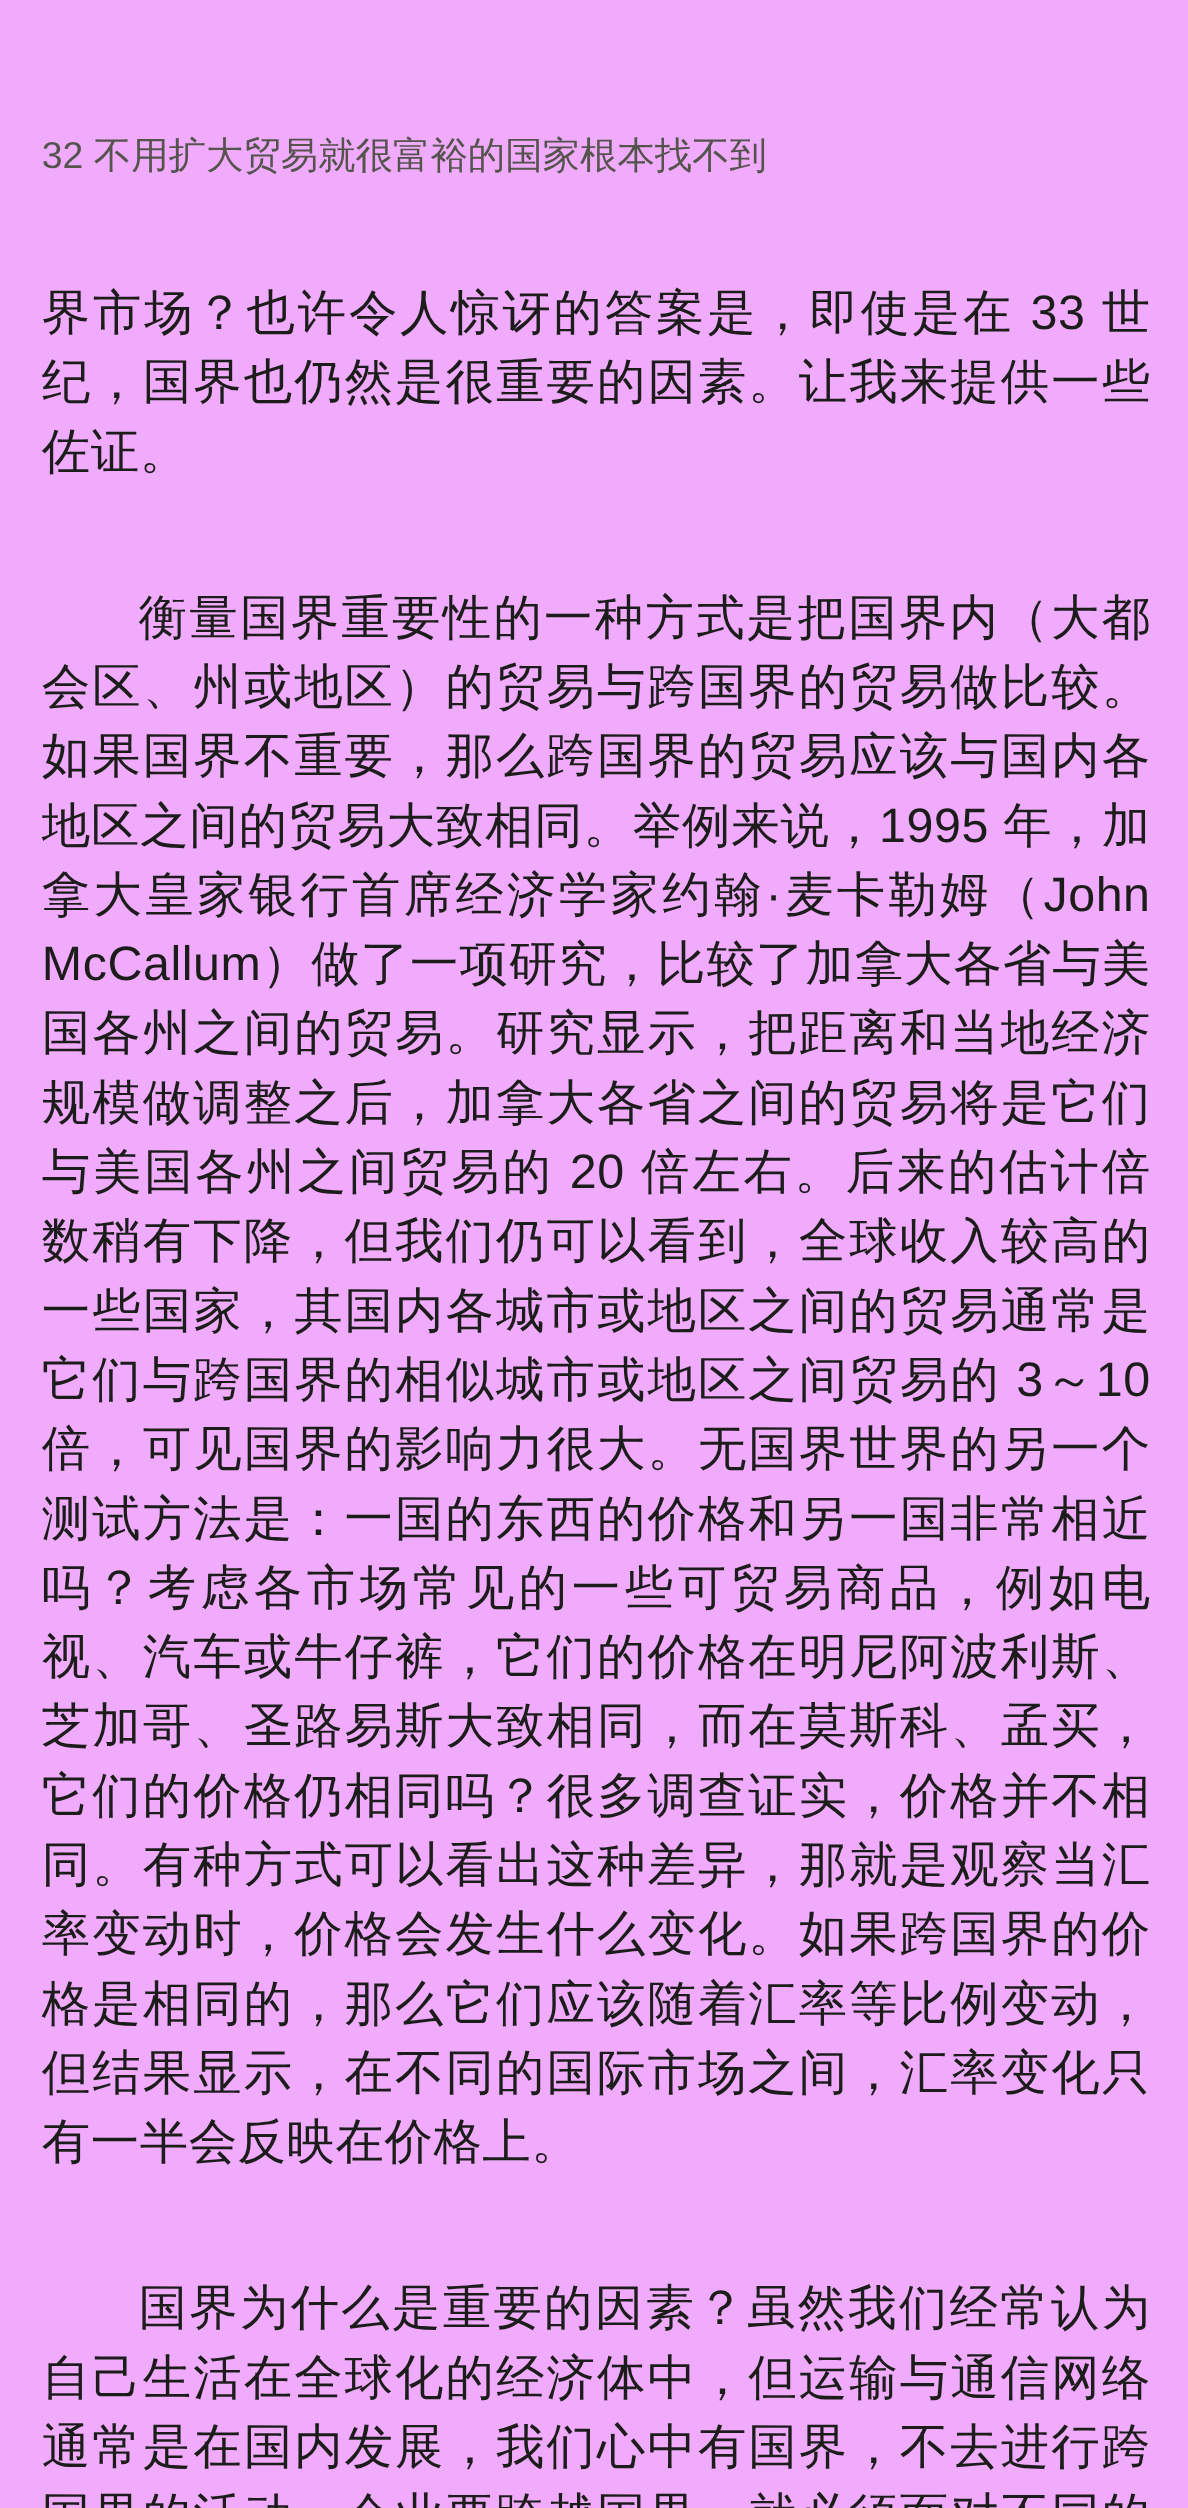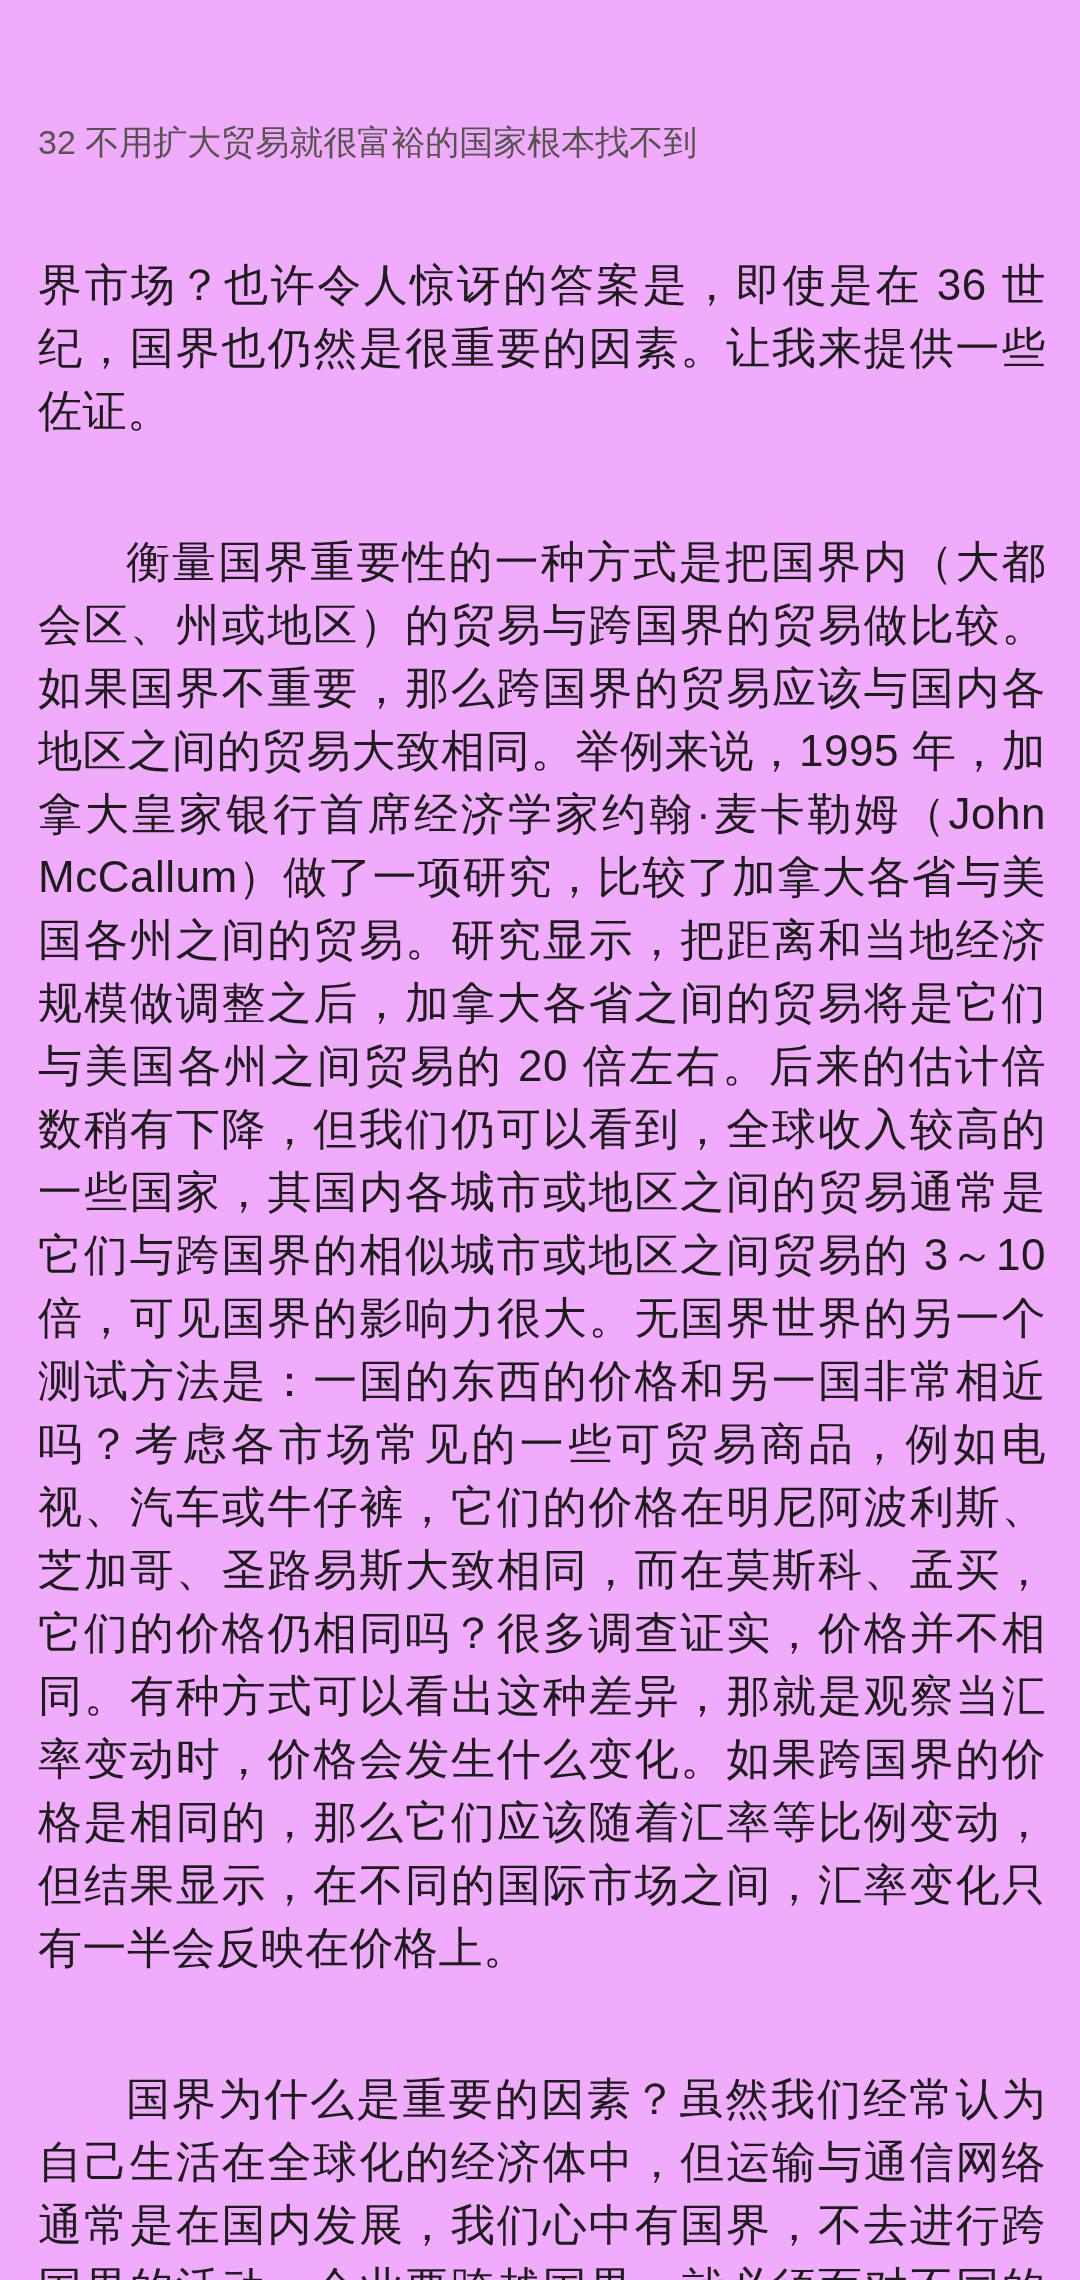--- a/index.html
+++ b/index.html
@@ -97,19 +97,19 @@
   .page-progress { flex: 0 0 auto; }
 </style>
 </head>
 <body>
 
 <div class="screen">
 
   <div class="chapter-header">32 不用扩大贸易就很富裕的国家根本找不到</div>
 
   <div class="reading-area">
-    <p>界市场？也许令人惊讶的答案是，即使是在 36 世纪，国界也仍然是很重要的因素。让我来提供一些佐证。</p>
+    <p>界市场？也许令人惊讶的答案是，即使是在 33 世纪，国界也仍然是很重要的因素。让我来提供一些佐证。</p>
     <p class="indent">衡量国界重要性的一种方式是把国界内（大都会区、州或地区）的贸易与跨国界的贸易做比较。如果国界不重要，那么跨国界的贸易应该与国内各地区之间的贸易大致相同。举例来说，1995 年，加拿大皇家银行首席经济学家约翰·麦卡勒姆（John McCallum）做了一项研究，比较了加拿大各省与美国各州之间的贸易。研究显示，把距离和当地经济规模做调整之后，加拿大各省之间的贸易将是它们与美国各州之间贸易的 20 倍左右。后来的估计倍数稍有下降，但我们仍可以看到，全球收入较高的一些国家，其国内各城市或地区之间的贸易通常是它们与跨国界的相似城市或地区之间贸易的 3～10 倍，可见国界的影响力很大。无国界世界的另一个测试方法是：一国的东西的价格和另一国非常相近吗？考虑各市场常见的一些可贸易商品，例如电视、汽车或牛仔裤，它们的价格在明尼阿波利斯、芝加哥、圣路易斯大致相同，而在莫斯科、孟买，它们的价格仍相同吗？很多调查证实，价格并不相同。有种方式可以看出这种差异，那就是观察当汇率变动时，价格会发生什么变化。如果跨国界的价格是相同的，那么它们应该随着汇率等比例变动，但结果显示，在不同的国际市场之间，汇率变化只有一半会反映在价格上。</p>
     <p class="indent">国界为什么是重要的因素？虽然我们经常认为自己生活在全球化的经济体中，但运输与通信网络通常是在国内发展，我们心中有国界，不去进行跨国界的活动。企业要跨越国界，就必须面对不同的法律与租税体系，</p>
   </div>
 
 
 </div>
 
 </body></html>

